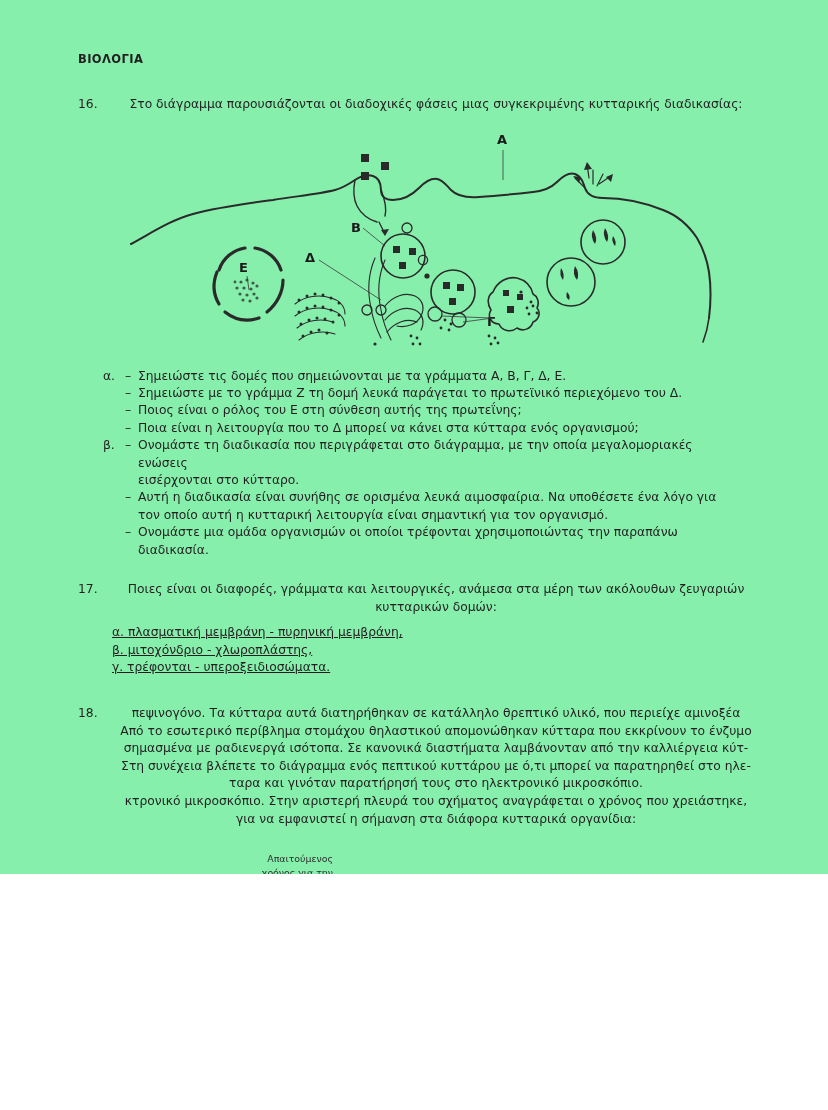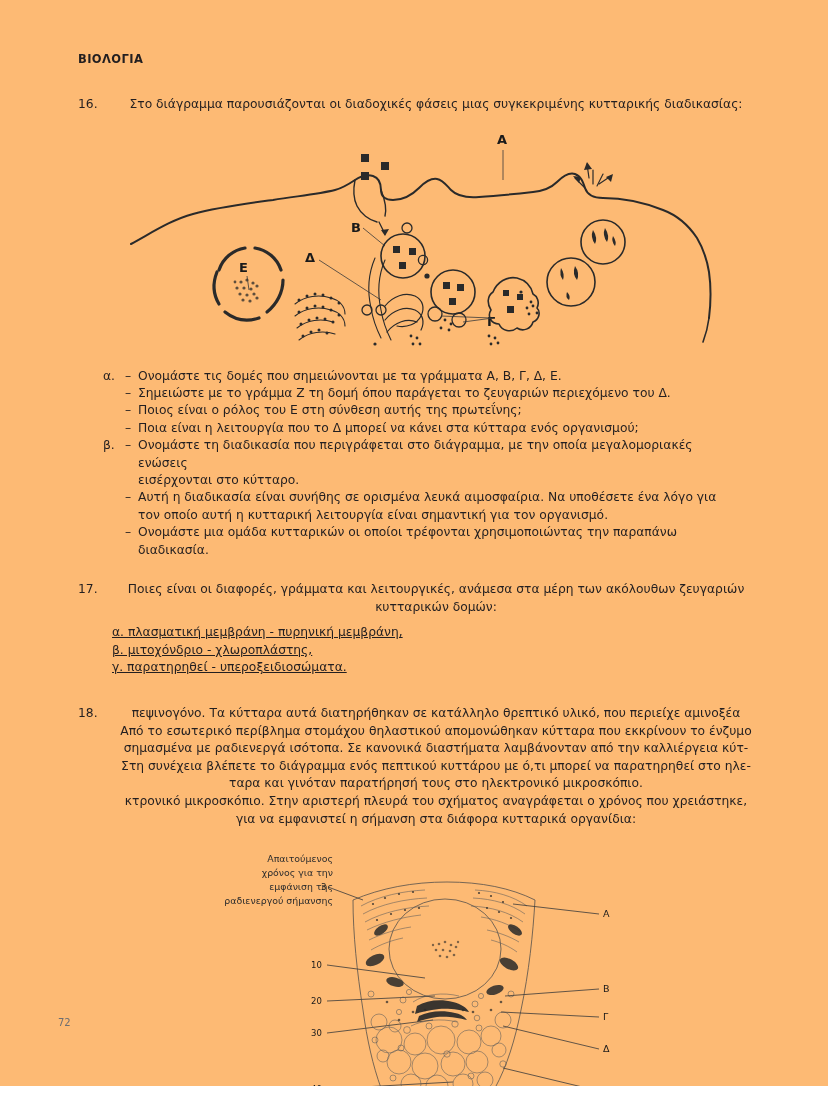--- a/index.html
+++ b/index.html
@@ -7,22 +7,22 @@
     padding: 0;
     background: #ffffff;
   }
   body {
     font-family: "DejaVu Sans", "Liberation Sans", sans-serif;
     color: #231f20;
   }
   #page {
     position: relative;
     width: 828px;
-    height: 1086px;
-    background: #fdba74;
+    height: 874px;
+    background: #86efac;
     overflow: hidden;
   }
   .content {
     position: absolute;
     left: 78px;
     top: 52px;
     width: 690px;
   }
   .doc-header {
     font-size: 11.5px;
@@ -313,26 +313,26 @@
           <circle cx="252" cy="220" r="1.6"></circle>
         </g>
       </svg>
     </div>
 
     <div class="q16-sub">
       <ul class="sub-list">
         <li class="sub-row">
           <span class="sub-letter">α.</span>
           <span class="sub-dash">–</span>
-          <span class="sub-text">Ονομάστε τις δομές που σημειώνονται με τα γράμματα Α, Β, Γ, Δ, Ε.</span>
+          <span class="sub-text">Σημειώστε τις δομές που σημειώνονται με τα γράμματα Α, Β, Γ, Δ, Ε.</span>
         </li>
         <li class="sub-row">
           <span class="sub-letter"></span>
           <span class="sub-dash">–</span>
-          <span class="sub-text">Σημειώστε με το γράμμα Ζ τη δομή όπου παράγεται το ζευγαριών περιεχόμενο του Δ.</span>
+          <span class="sub-text">Σημειώστε με το γράμμα Ζ τη δομή λευκά παράγεται το πρωτεϊνικό περιεχόμενο του Δ.</span>
         </li>
         <li class="sub-row">
           <span class="sub-letter"></span>
           <span class="sub-dash">–</span>
           <span class="sub-text">Ποιος είναι ο ρόλος του Ε στη σύνθεση αυτής της πρωτεΐνης;</span>
         </li>
         <li class="sub-row">
           <span class="sub-letter"></span>
           <span class="sub-dash">–</span>
           <span class="sub-text">Ποια είναι η λειτουργία που το Δ μπορεί να κάνει στα κύτταρα ενός οργανισμού;</span>
@@ -349,34 +349,34 @@
           <span class="sub-letter"></span>
           <span class="sub-dash">–</span>
           <span class="sub-text">
             <span>Αυτή η διαδικασία είναι συνήθης σε ορισμένα λευκά αιμοσφαίρια. Να υποθέσετε ένα λόγο για</span>
             <span class="cont">τον οποίο αυτή η κυτταρική λειτουργία είναι σημαντική για τον οργανισμό.</span>
           </span>
         </li>
         <li class="sub-row">
           <span class="sub-letter"></span>
           <span class="sub-dash">–</span>
-          <span class="sub-text">Ονομάστε μια ομάδα κυτταρικών οι οποίοι τρέφονται χρησιμοποιώντας την παραπάνω διαδικασία.</span>
+          <span class="sub-text">Ονομάστε μια ομάδα οργανισμών οι οποίοι τρέφονται χρησιμοποιώντας την παραπάνω διαδικασία.</span>
         </li>
       </ul>
     </div>
 
     <div class="q-block gap-17">
       <div class="q-num">17.</div>
       <div class="q-body">
         <p>Ποιες είναι οι διαφορές, γράμματα και λειτουργικές, ανάμεσα στα μέρη των ακόλουθων ζευγαριών</p>
         <p>κυτταρικών δομών:</p>
         <ul class="lettered">
           <li>α. πλασματική μεμβράνη - πυρηνική μεμβράνη,</li>
           <li>β. μιτοχόνδριο - χλωροπλάστης,</li>
-          <li>γ. παρατηρηθεί - υπεροξειδιοσώματα.</li>
+          <li>γ. τρέφονται - υπεροξειδιοσώματα.</li>
         </ul>
       </div>
     </div>
 
     <div class="q-block gap-18">
       <div class="q-num">18.</div>
       <div class="q-body">
         <p>πεψινογόνο. Τα κύτταρα αυτά διατηρήθηκαν σε κατάλληλο θρεπτικό υλικό, που περιείχε αμινοξέα</p>
         <p>Από το εσωτερικό περίβλημα στομάχου θηλαστικού απομονώθηκαν κύτταρα που εκκρίνουν το ένζυμο</p>
         <p>σημασμένα με ραδιενεργά ισότοπα. Σε κανονικά διαστήματα λαμβάνονταν από την καλλιέργεια κύτ-</p>

